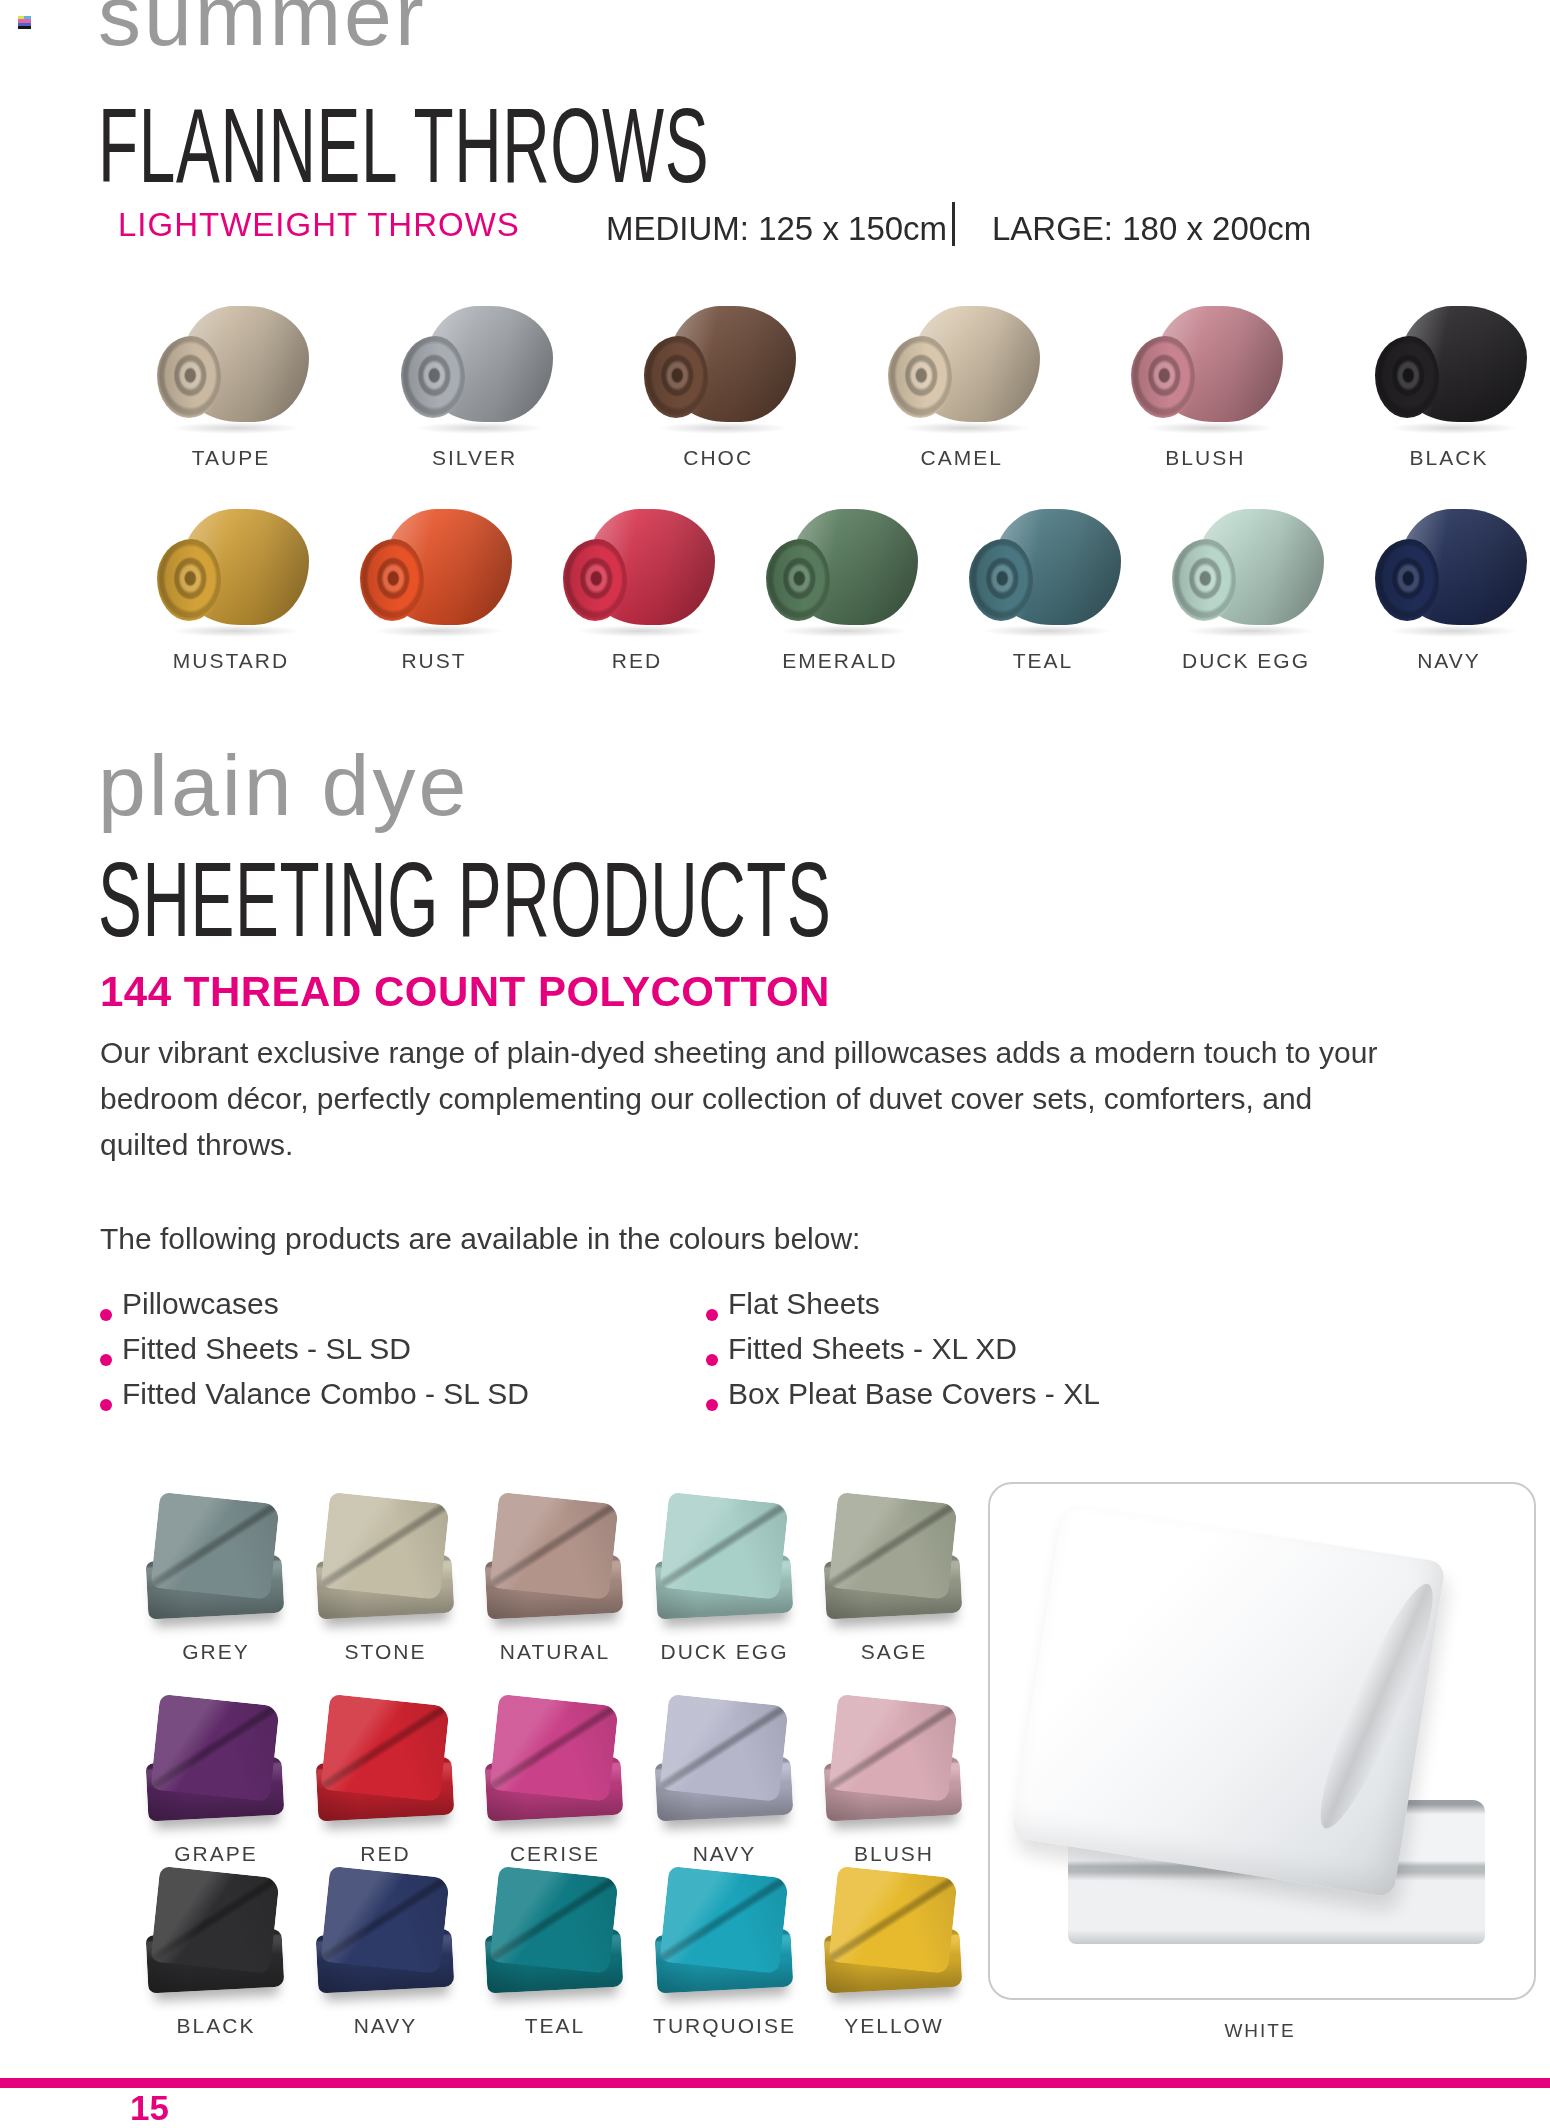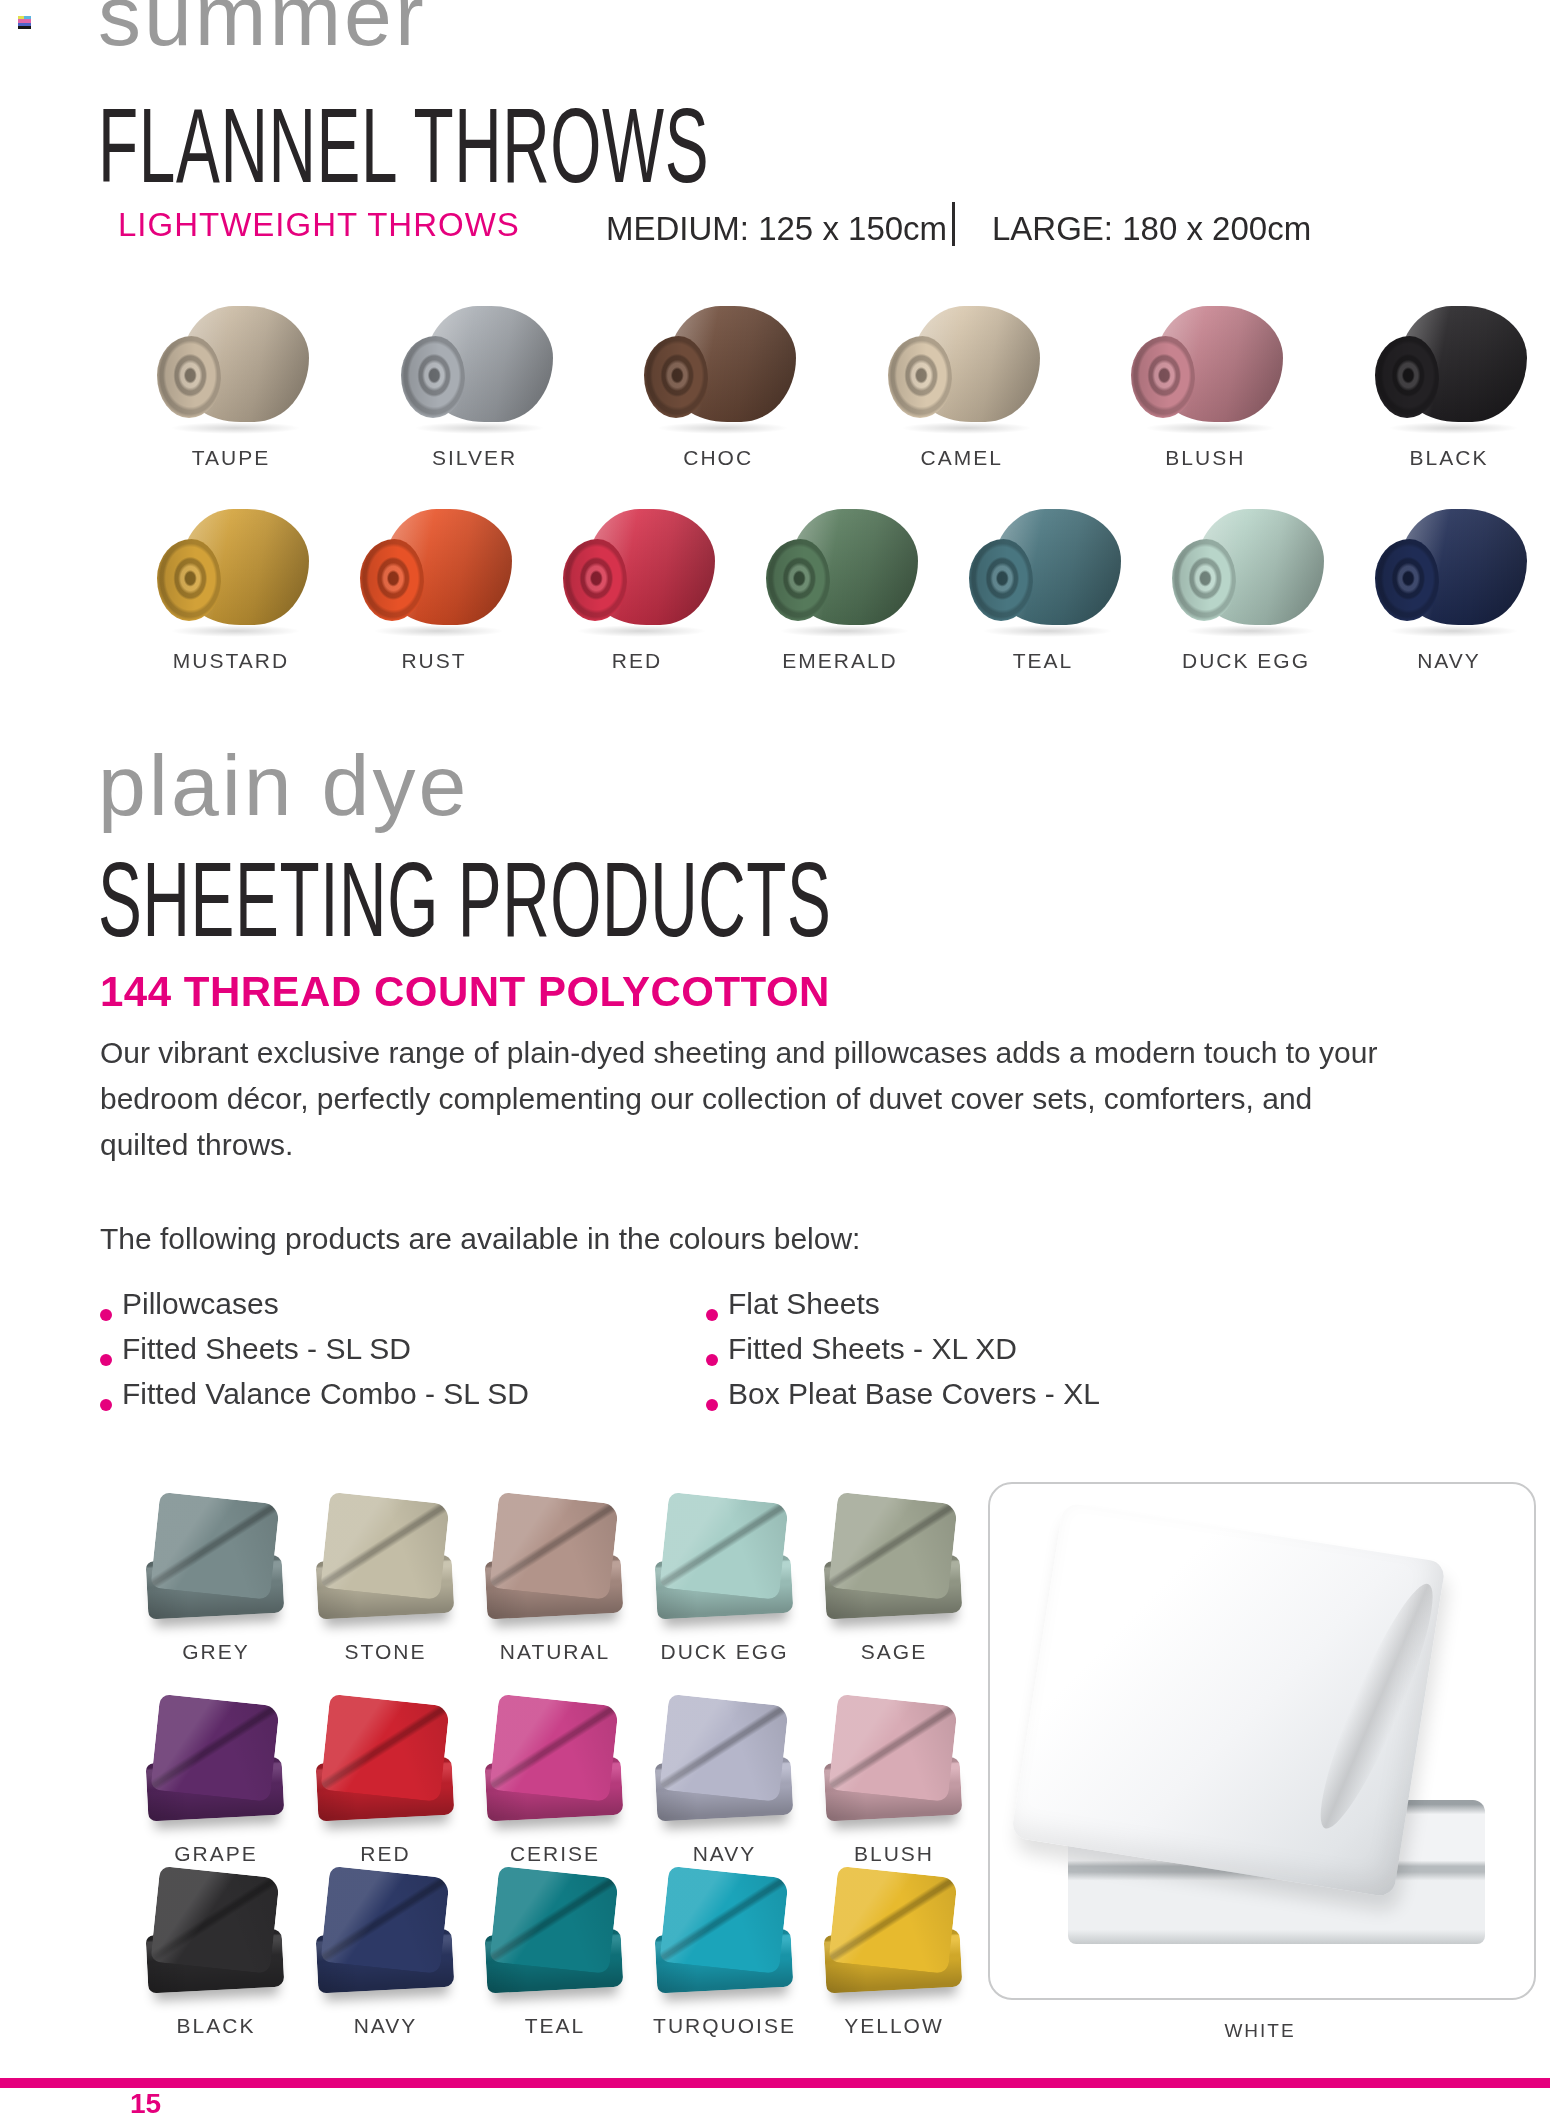--- a/index.html
+++ b/index.html
@@ -93,21 +93,21 @@
     border-radius:16px;
     background:linear-gradient(125deg,#ffffff 25%,#f4f5f7 55%,#e2e5e8 85%,#d3d6d9);
     box-shadow:inset -10px -12px 26px rgba(0,0,0,.07), 6px 14px 18px rgba(0,0,0,.12);}
   .white-crease{position:absolute;right:6%;top:6%;width:12%;height:78%;transform:rotate(14deg);
     background:linear-gradient(to right,rgba(0,0,0,0),rgba(0,0,0,.14) 50%,rgba(0,0,0,0));border-radius:50%;}
   .featured-label{position:absolute;left:988px;top:2008px;width:544px;text-align:center;
     font-size:19px;letter-spacing:2px;color:#403f41;}
 
   
   .footer-rule{position:absolute;left:0;top:2078px;width:1550px;height:10px;background:var(--accent);}
-  .page-number{position:absolute;left:130px;top:2088px;font-size:28px;font-weight:bold;color:var(--accent);}
+  .page-number{position:absolute;left:130px;top:2088px;font-size:35px;font-weight:bold;color:var(--accent);}
 </style>
 </head>
 <body>
 
 <div id="page">
 
   <div class="reg">
     <div class="r1"></div>
       <div class="r2"></div>
       <div class="r3"></div>

